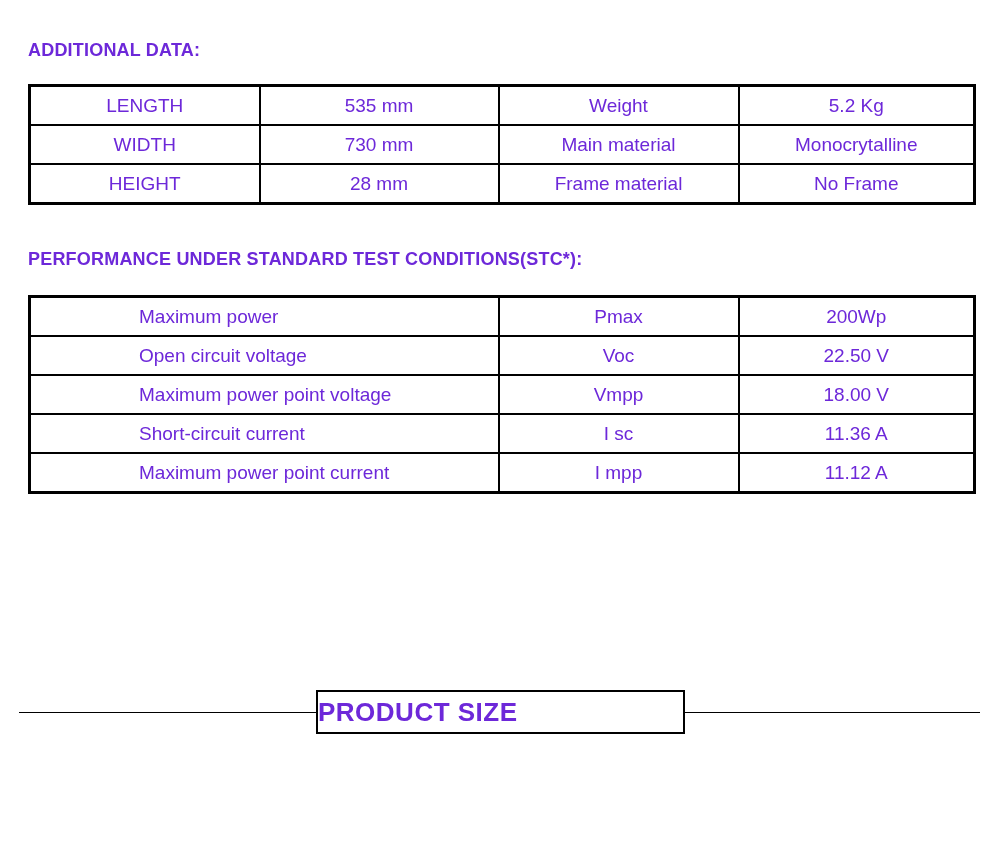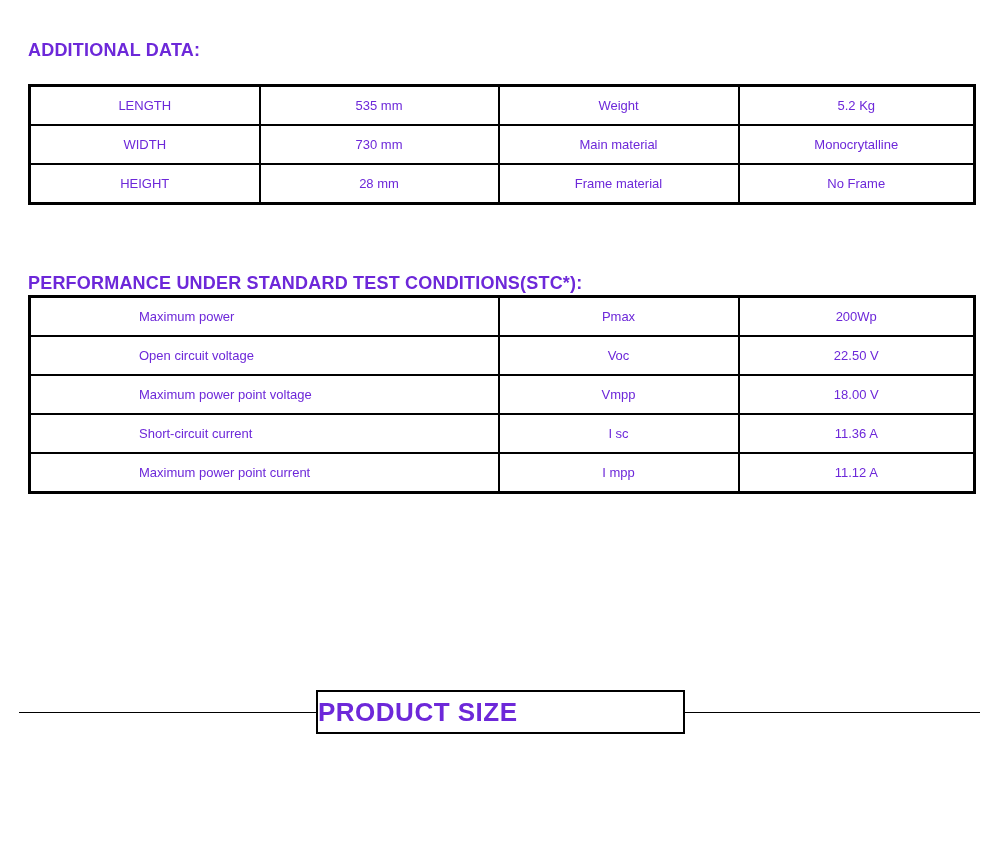--- a/index.html
+++ b/index.html
@@ -18,34 +18,34 @@
   }
   .section-heading {
     position: absolute;
     left: 28px;
     font-size: 18px;
     font-weight: 700;
     letter-spacing: 0.2px;
     white-space: nowrap;
   }
   .heading-additional { top: 40px; }
-  .heading-performance { top: 249px; margin-top: 24px; }
+  .heading-performance { top: 249px; }
 
   table.data-table {
     position: absolute;
     left: 28px;
     border-collapse: collapse;
     table-layout: fixed;
     width: 945px;
     border: 3px solid #000000;
   }
   table.data-table td {
     border: 2px solid #000000;
     height: 37px;
-    font-size: 13px;
+    font-size: 19px;
     text-align: center;
     vertical-align: middle;
     padding: 0;
     overflow: hidden;
     white-space: nowrap;
   }
   .table-additional { top: 84px; }
   .table-performance { top: 295px; }
   .table-performance td.param-name {
     text-align: left;

